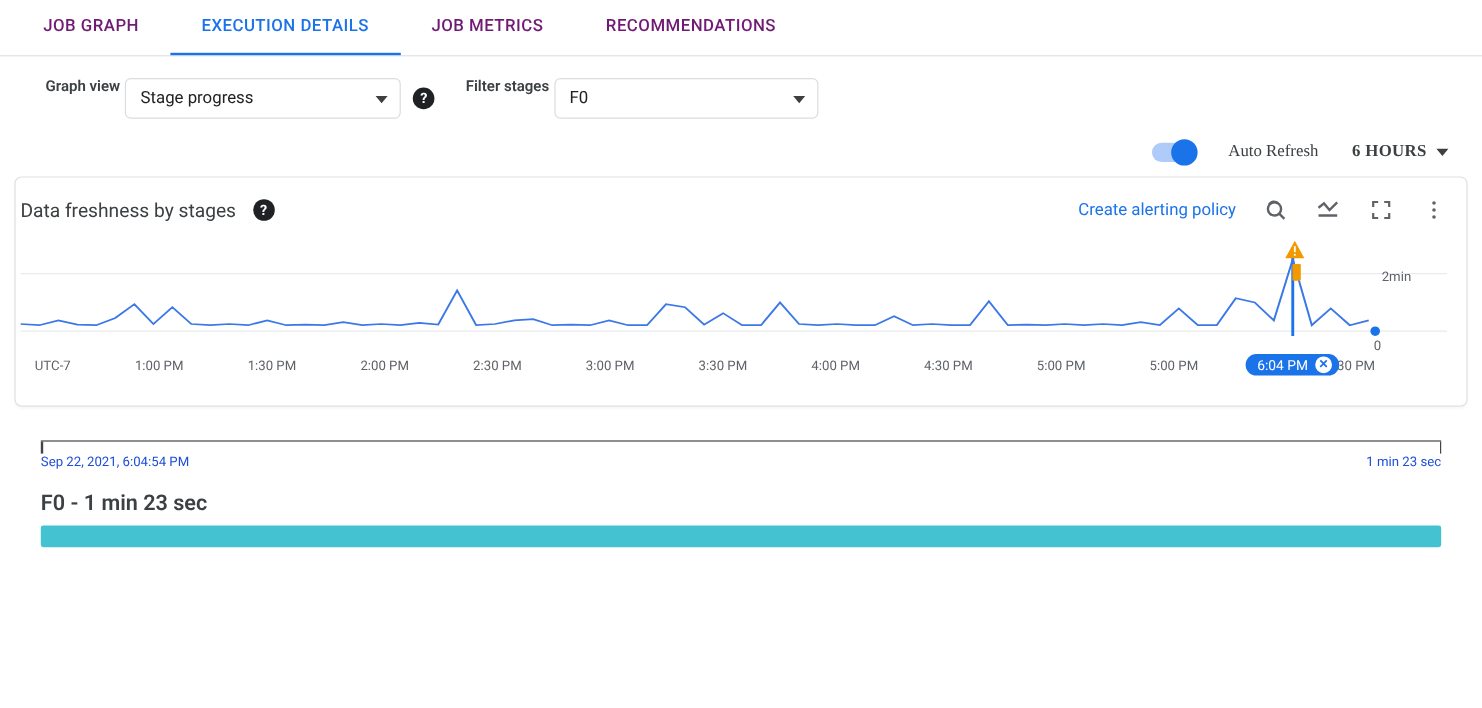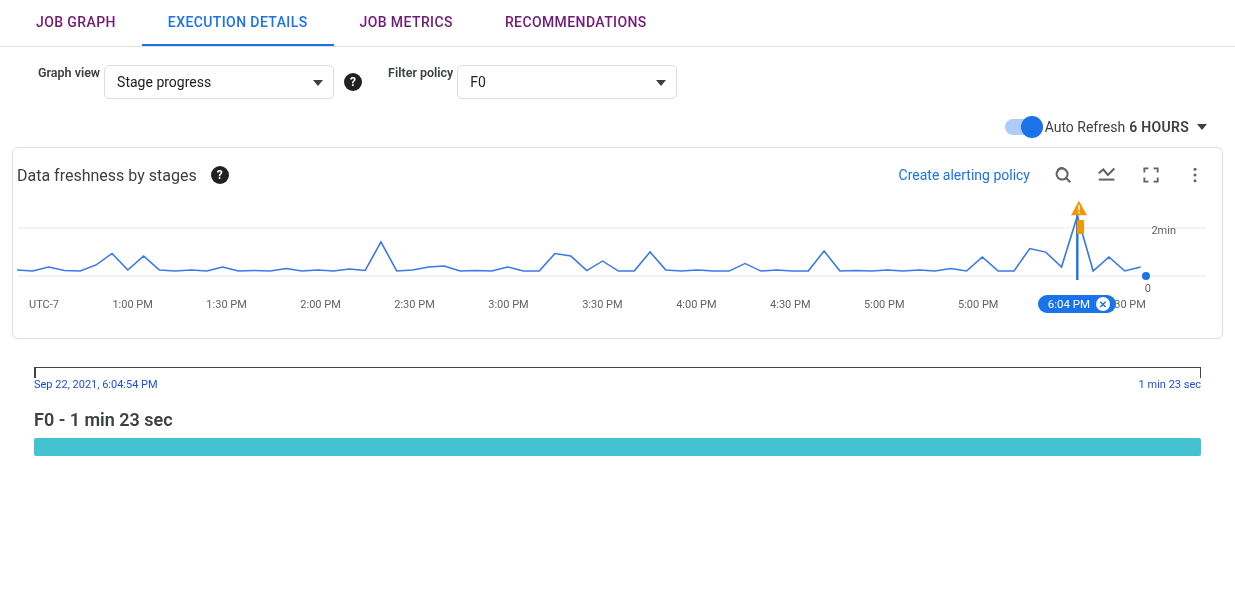--- a/index.html
+++ b/index.html
@@ -70,22 +70,23 @@
     background: #202124; color: #fff;
     display: flex; align-items: center; justify-content: center;
     font-size: 12px; font-weight: 700;
   }
 
   
   .range-row {
     display: flex;
     justify-content: flex-end;
     align-items: flex-end;
-    gap: 4px;
+    gap: 28px;
     padding: 10px 28px 12px 28px;
+    font-family: Liberation Serif, serif;
   }
   .toggle {
     width: 36px; height: 16px; border-radius: 10px;
     background: #aecbfa; position: relative;
   }
   .toggle .knob {
     position: absolute; right: -2px; top: -3px;
     width: 22px; height: 22px; border-radius: 50%;
     background: #1a73e8;
   }
@@ -184,21 +185,21 @@
     <div class="filter-control-row">
       <div class="select">
         <span>Stage progress</span>
         <span class="caret-down"></span>
       </div>
       <div class="help-circle">?</div>
     </div>
   </div>
 
   <div class="filter-group">
-    <div class="filter-label">Filter policy</div>
+    <div class="filter-label">Filter stages</div>
     <div class="select narrow">
       <span>F0</span>
       <span class="caret-down"></span>
     </div>
   </div>
 </div>
 
 <div class="range-row">
   <div class="toggle">
     <div class="knob"></div>

